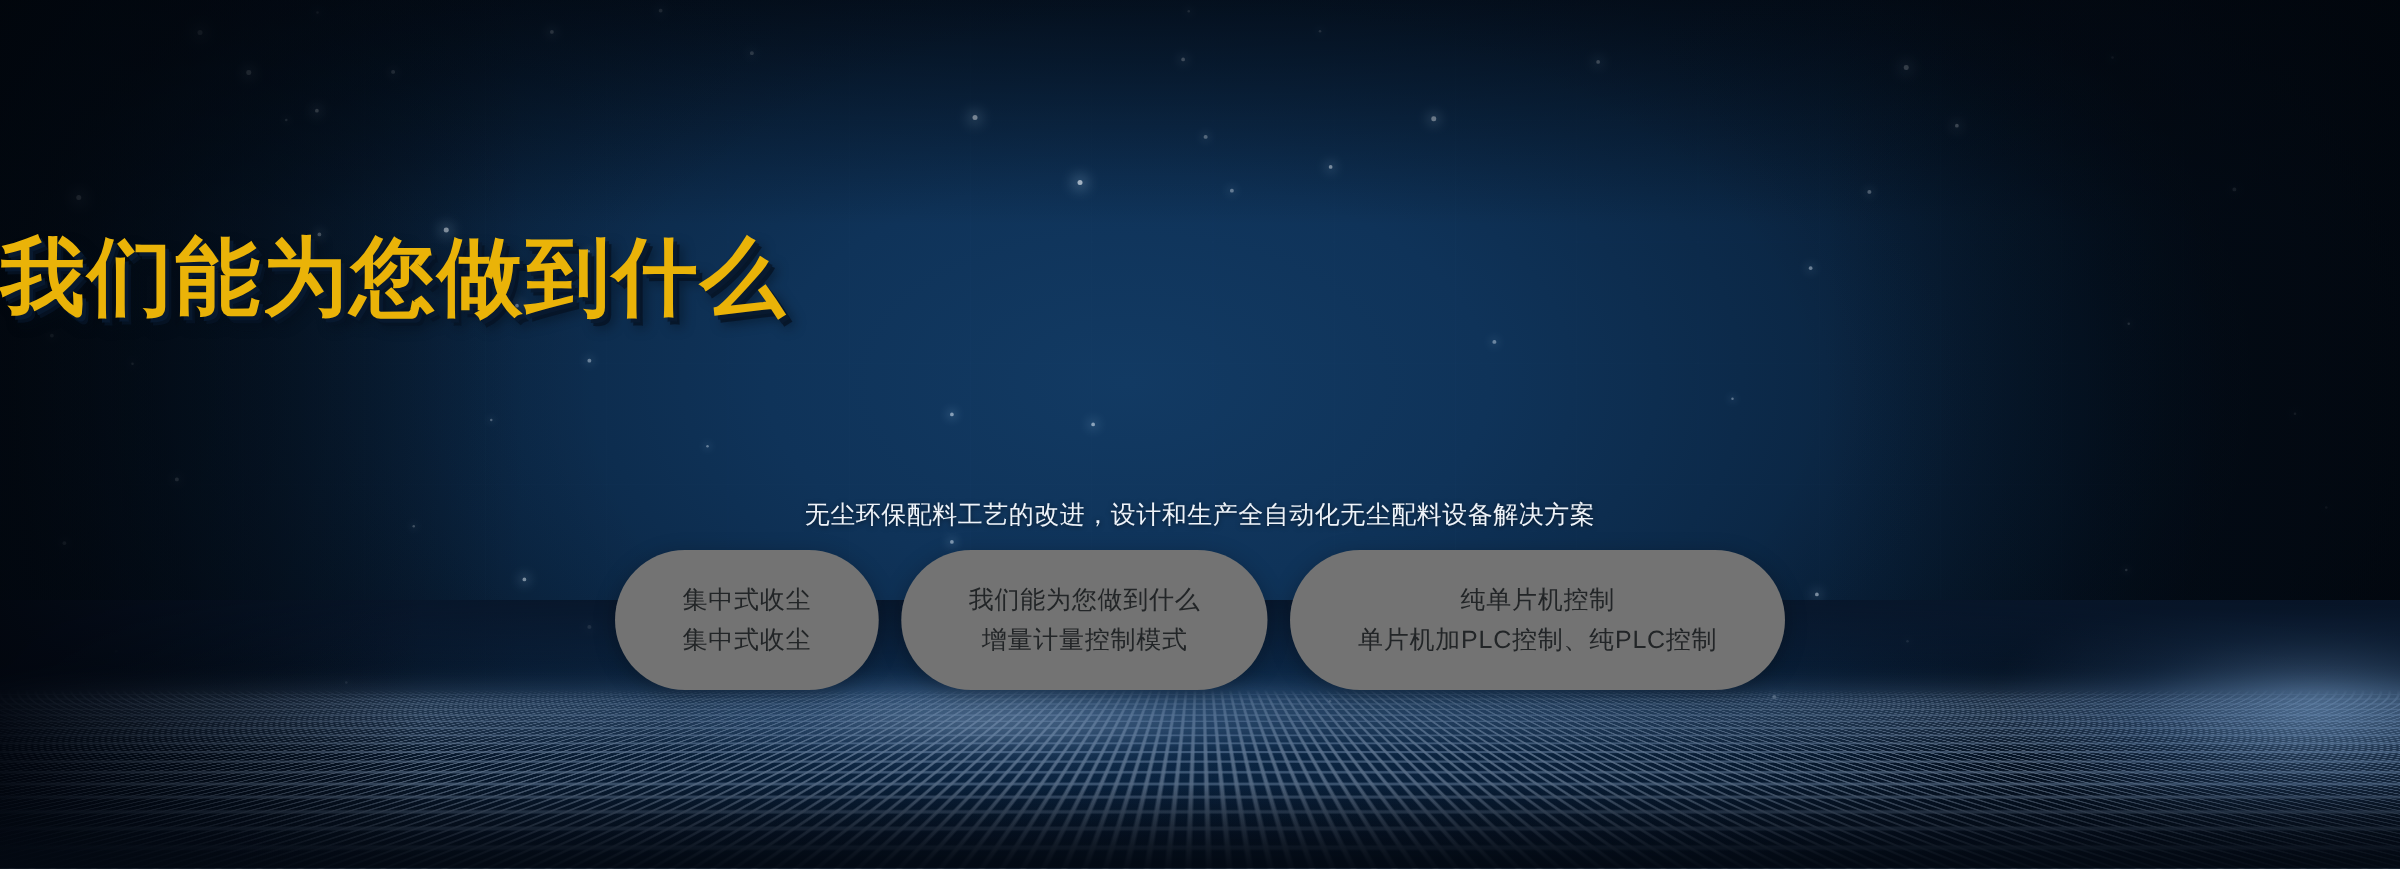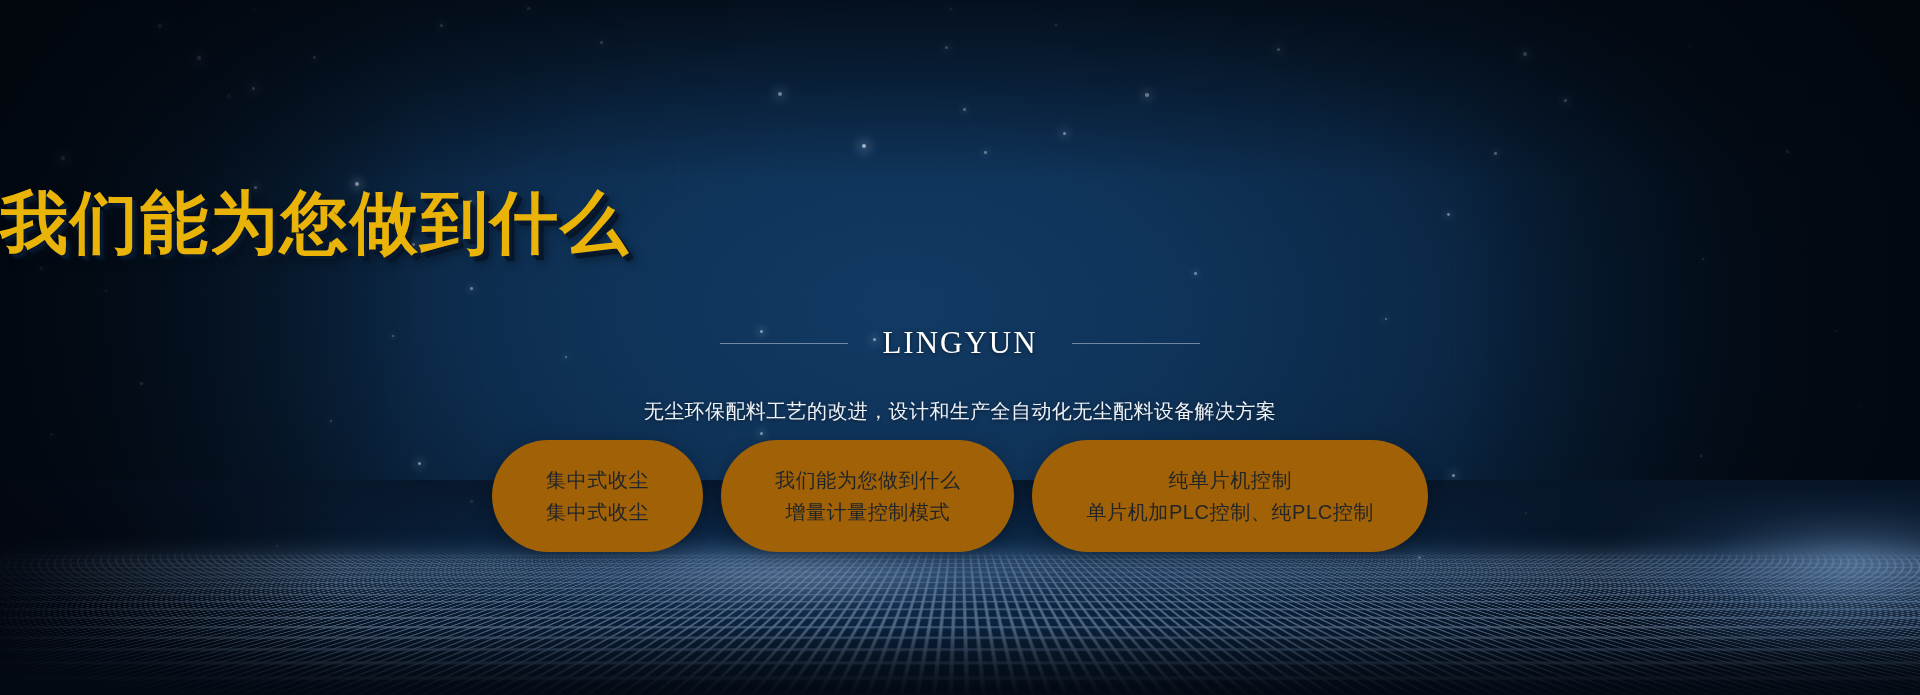--- a/index.html
+++ b/index.html
@@ -216,21 +216,21 @@
     top: 440px;
     left: 0; right: 0;
     display: flex;
     justify-content: center;
     align-items: stretch;
     gap: 18px;
   }
   .pill {
     height: 112px;
     border-radius: 56px;
-    background: #a16207;
+    background: #737373;
     display: flex;
     flex-direction: column;
     align-items: center;
     justify-content: center;
     gap: 12px;
     padding: 0 54px;
     box-sizing: border-box;
     box-shadow: 0 4px 18px rgba(0,0,0,0.28);
   }
   .pill-line {
@@ -319,25 +319,20 @@
     <div class="mesh-glow-r"></div>
     <div class="mesh-tint"></div>
     <div class="mesh-dark-l"></div>
     <div class="mesh-bottomdark"></div>
   </div>
 
   <div class="content">
 
     <h1 class="headline">我们能为您做到什么</h1>
 
-    <div class="sub-row">
-      <span class="sub-rule"></span>
-      <span class="sub-brand">LINGYUN</span>
-      <span class="sub-rule"></span>
-    </div>
 
     <p class="desc">无尘环保配料工艺的改进，设计和生产全自动化无尘配料设备解决方案</p>
 
     <div class="pills">
 
       <div class="pill">
         <span class="pill-line">集中式收尘</span>
         <span class="pill-line">集中式收尘</span>
       </div>
 

